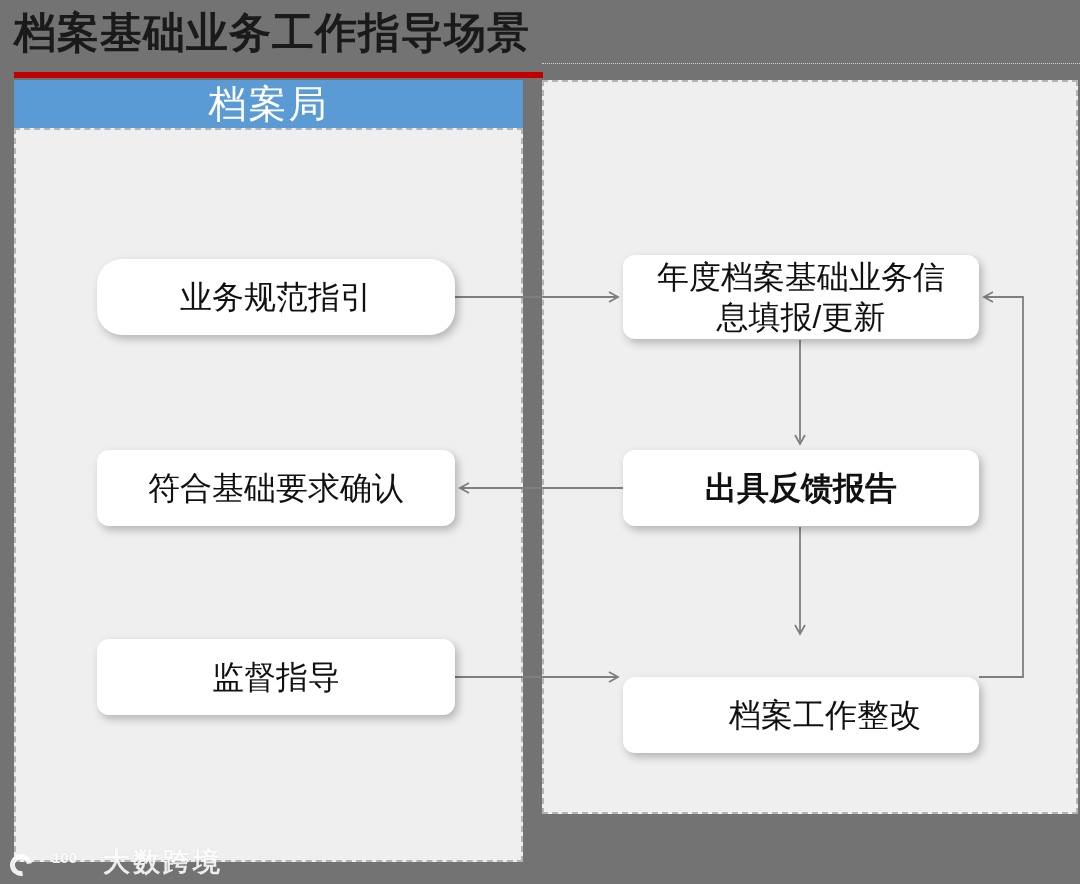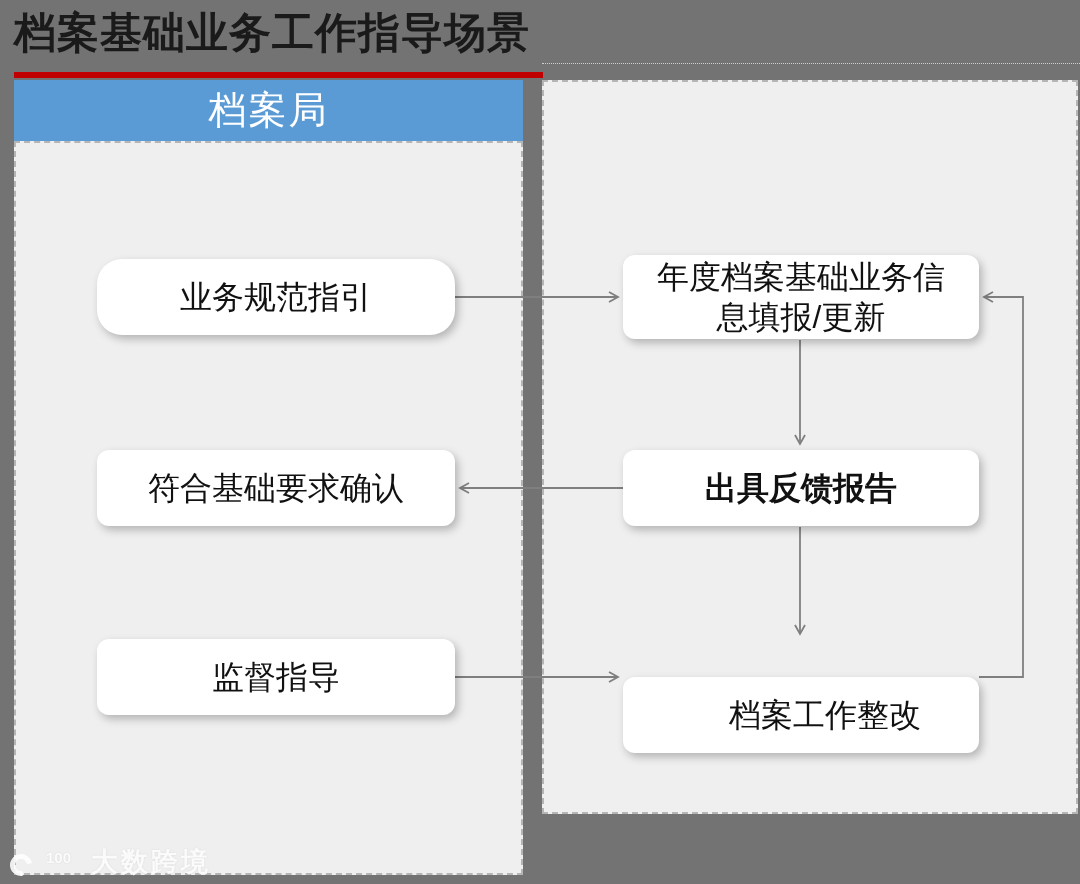--- a/index.html
+++ b/index.html
@@ -26,21 +26,21 @@
   }
   .top-dotted-rule{
     position:absolute;left:542px;top:63px;width:538px;height:0;
     border-top:1px dotted #CFCFCF;
   }
 
   .lane{position:absolute;top:80px;}
   .lane-left{left:14px;width:509px;}
   .lane-right{left:542px;width:536px;}
   .lane-header{
-    height:61px;background:var(--accent-blue);
+    height:48px;background:var(--accent-blue);
     display:flex;align-items:center;justify-content:center;
     color:#ffffff;font-size:38px;font-weight:400;letter-spacing:2px;
   }
   .lane-body{
     height:734px;background:var(--panel-bg);
     border:2px dashed var(--dash-border);
   }
 
   .node{
     position:absolute;background:#ffffff;border-radius:12px;
@@ -56,21 +56,21 @@
   #node-supervise   {top:639px;height:76px;}
   #node-update      {top:255px;height:84px;text-align:center;}
   #node-feedback    {top:450px;height:76px;font-weight:bold;}
   #node-rectify     {top:677px;height:76px;padding-left:48px;}
 
   .flow-layer{position:absolute;left:0;top:0;width:1080px;height:884px;pointer-events:none;}
   .flow-layer path{stroke:var(--arrow);stroke-width:1.8;fill:none;}
 
   .watermark{
     position:absolute;left:8px;top:840px;height:40px;
-    display:flex;align-items:flex-end;gap:14px;
+    display:flex;align-items:flex-end;gap:20px;
     color:rgba(255,255,255,0.88);
     text-shadow:0 0 2px rgba(0,0,0,0.10);
     user-select:none;
   }
   .wm-icon{width:30px;height:32px;position:relative;}
   .wm-arc{
     position:absolute;left:2px;top:6px;width:22px;height:22px;border-radius:50%;
     border:5px solid rgba(255,255,255,0.88);
     border-right-color:transparent;
     transform:rotate(35deg);

